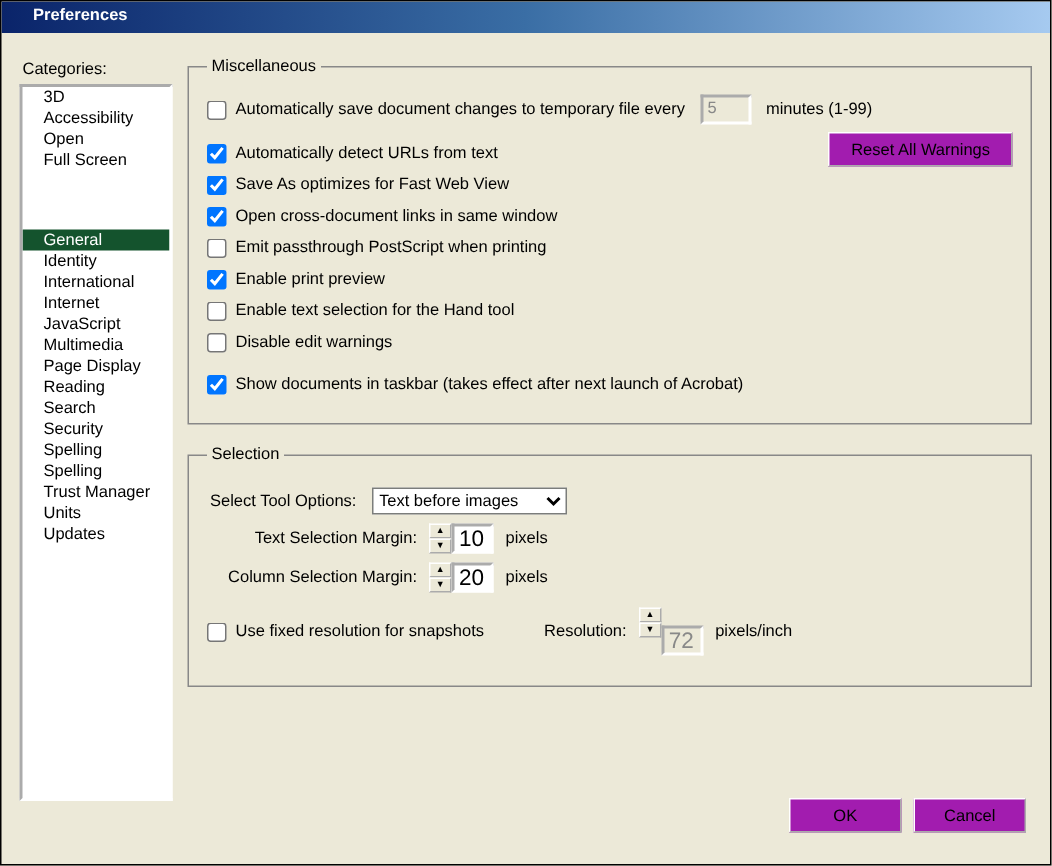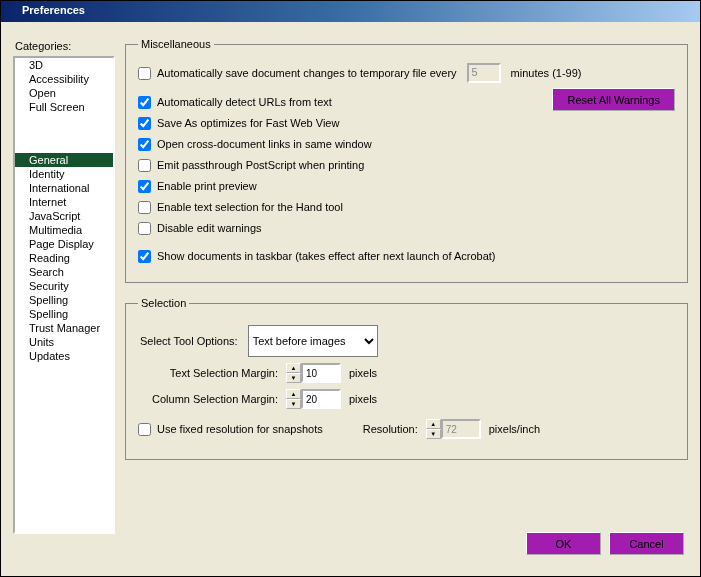--- a/index.html
+++ b/index.html
@@ -90,31 +90,31 @@
   border: 1px outset #fff;
   background: #ece9d8;
   font-size: 6px;
   line-height: 6px;
   text-align: center;
   cursor: pointer;
   display:flex; align-items:center; justify-content:center;
 }
 .spinner input {
   border: 2px inset #fff;
-  width: 40px;
+  width: 28px;
   height: 20px;
   font-family: inherit;
-  font-size: 10px;
+  font-size: 15px;
   padding: 0 3px;
 }
-.spinner.disabled input { background: #ece9d8; color: #888; }
+.spinner.disabled input { background: #ece9d8; color: #888; margin-top: 12px; }
 select {
   font-family: inherit;
   font-size: 11px;
-  height: 32px;
+  height: 18px;
   border: 1px solid #7b7d7b;
   background: #fff;
 }
 .reset-btn {
   position: absolute;
   right: 12px;
   top: 38px;
 }
 .btn {
   border: 1px outset #fff;

